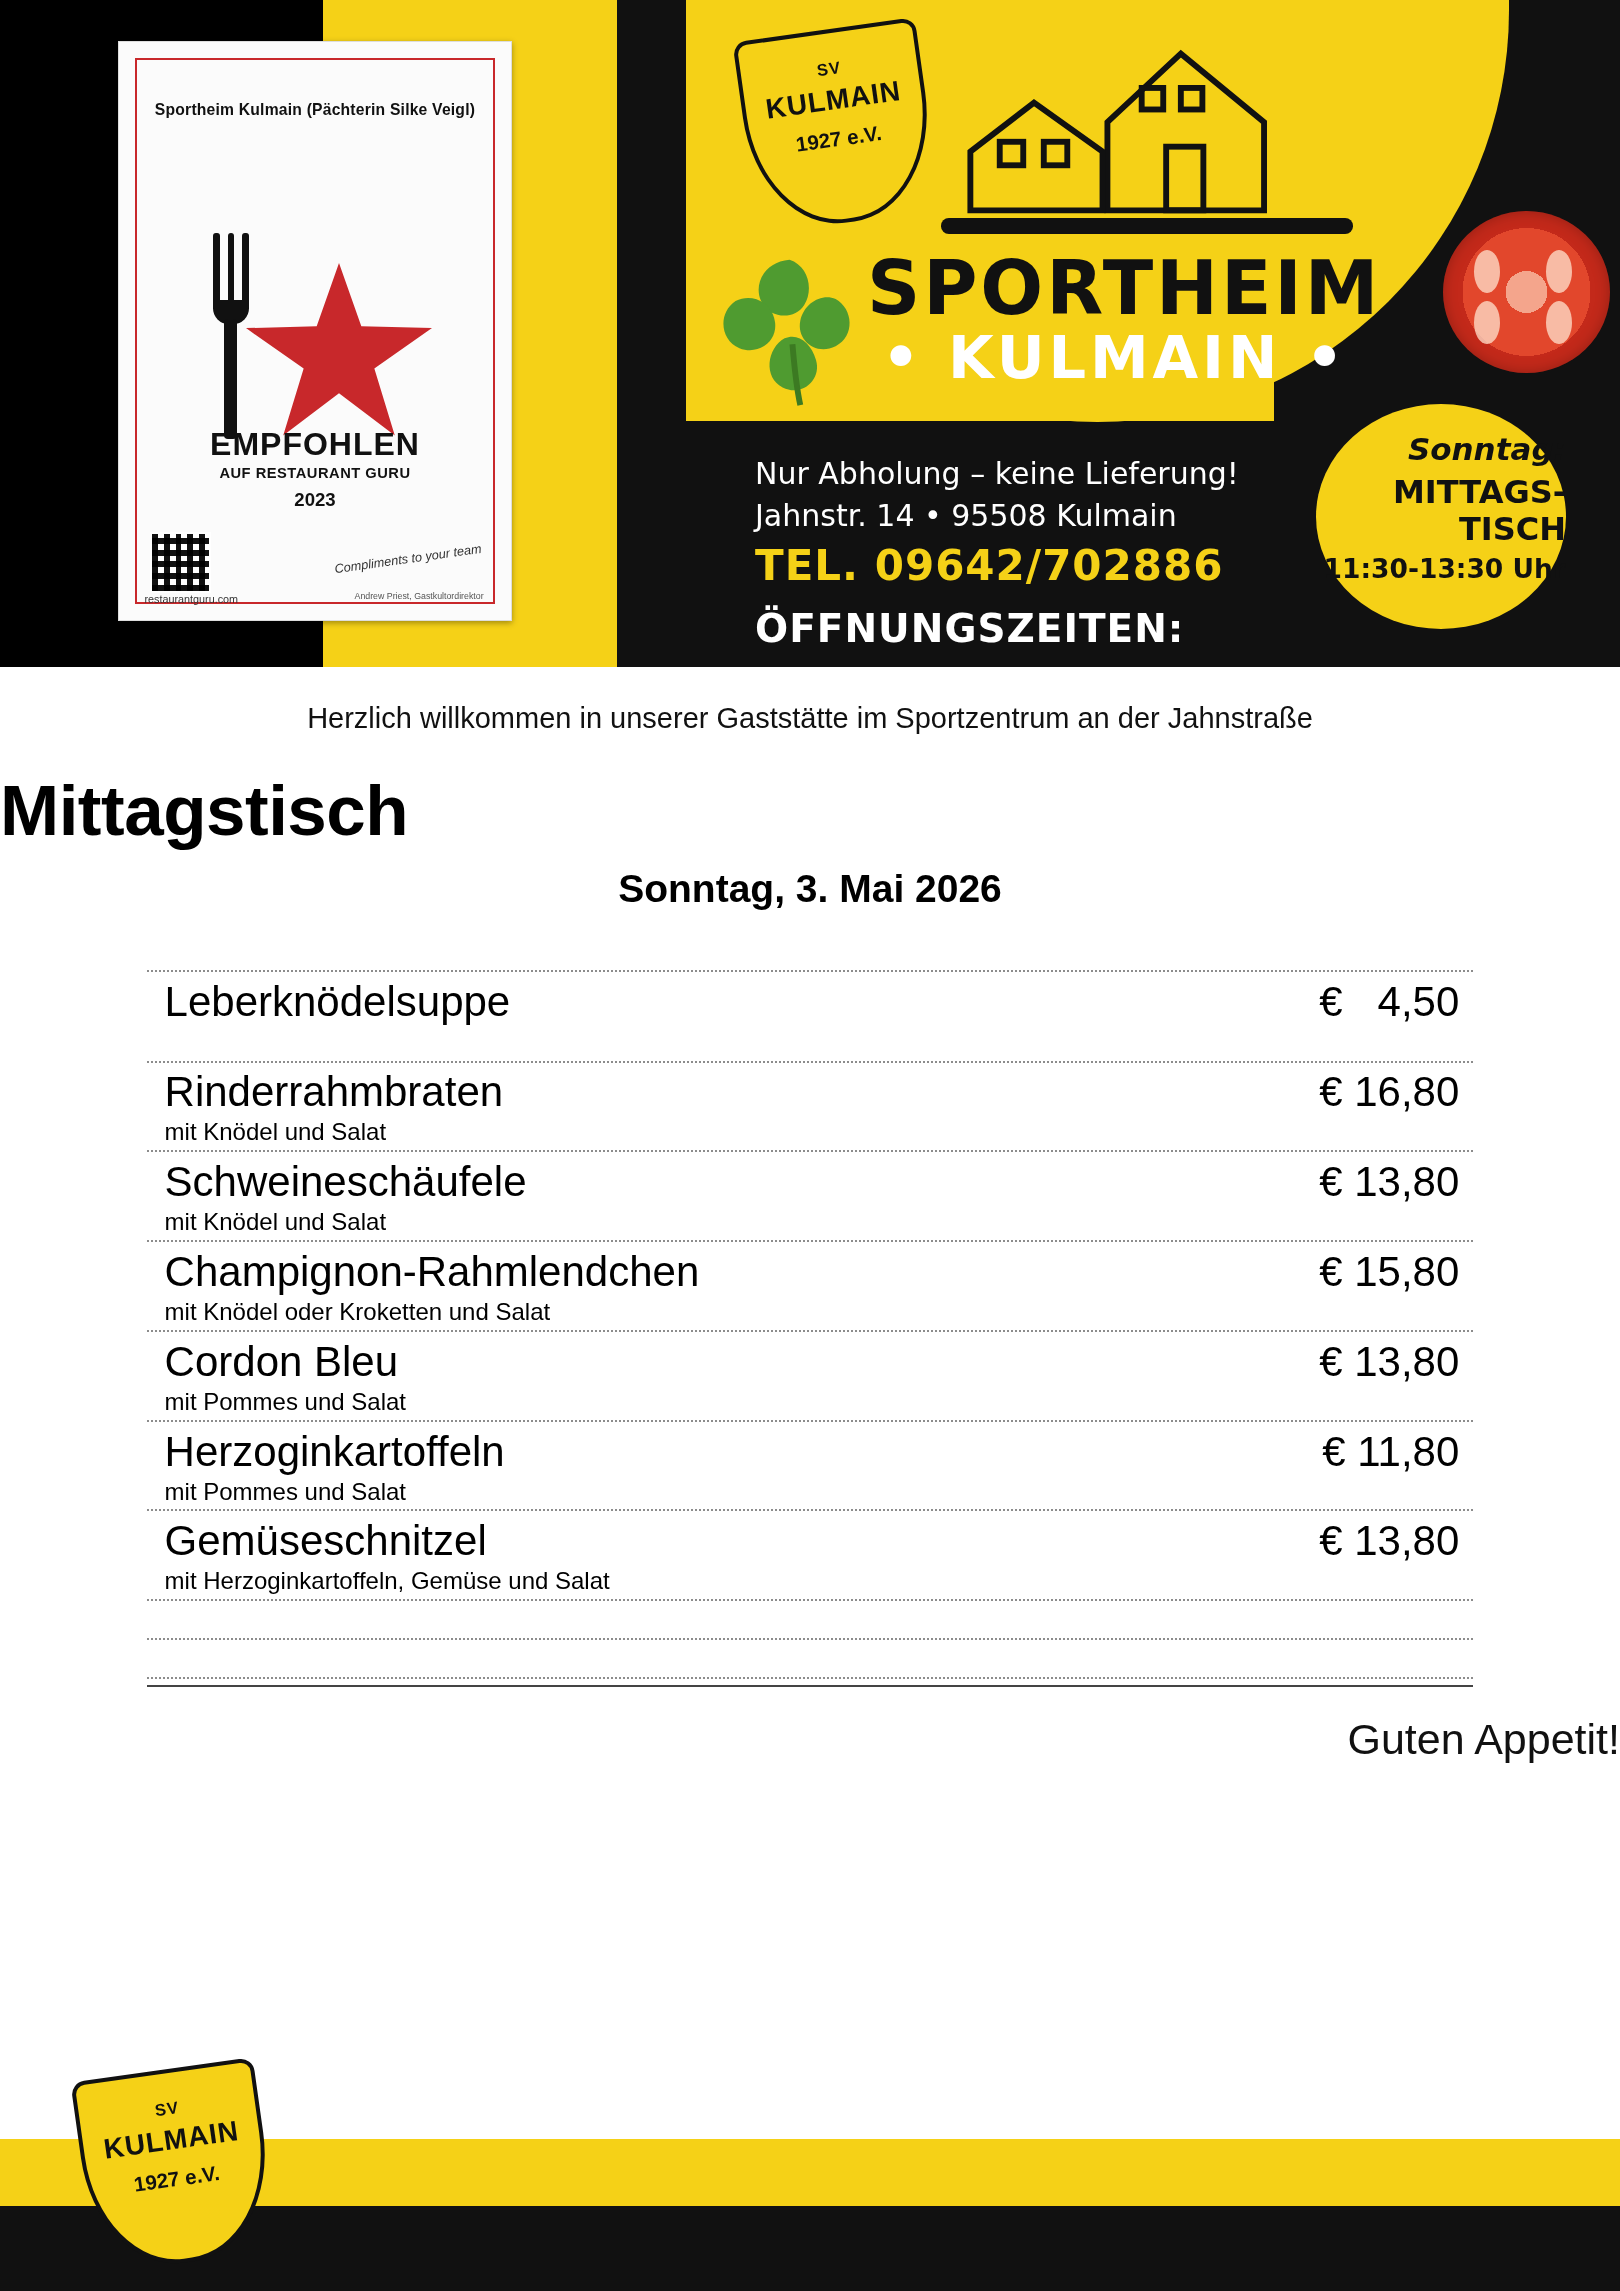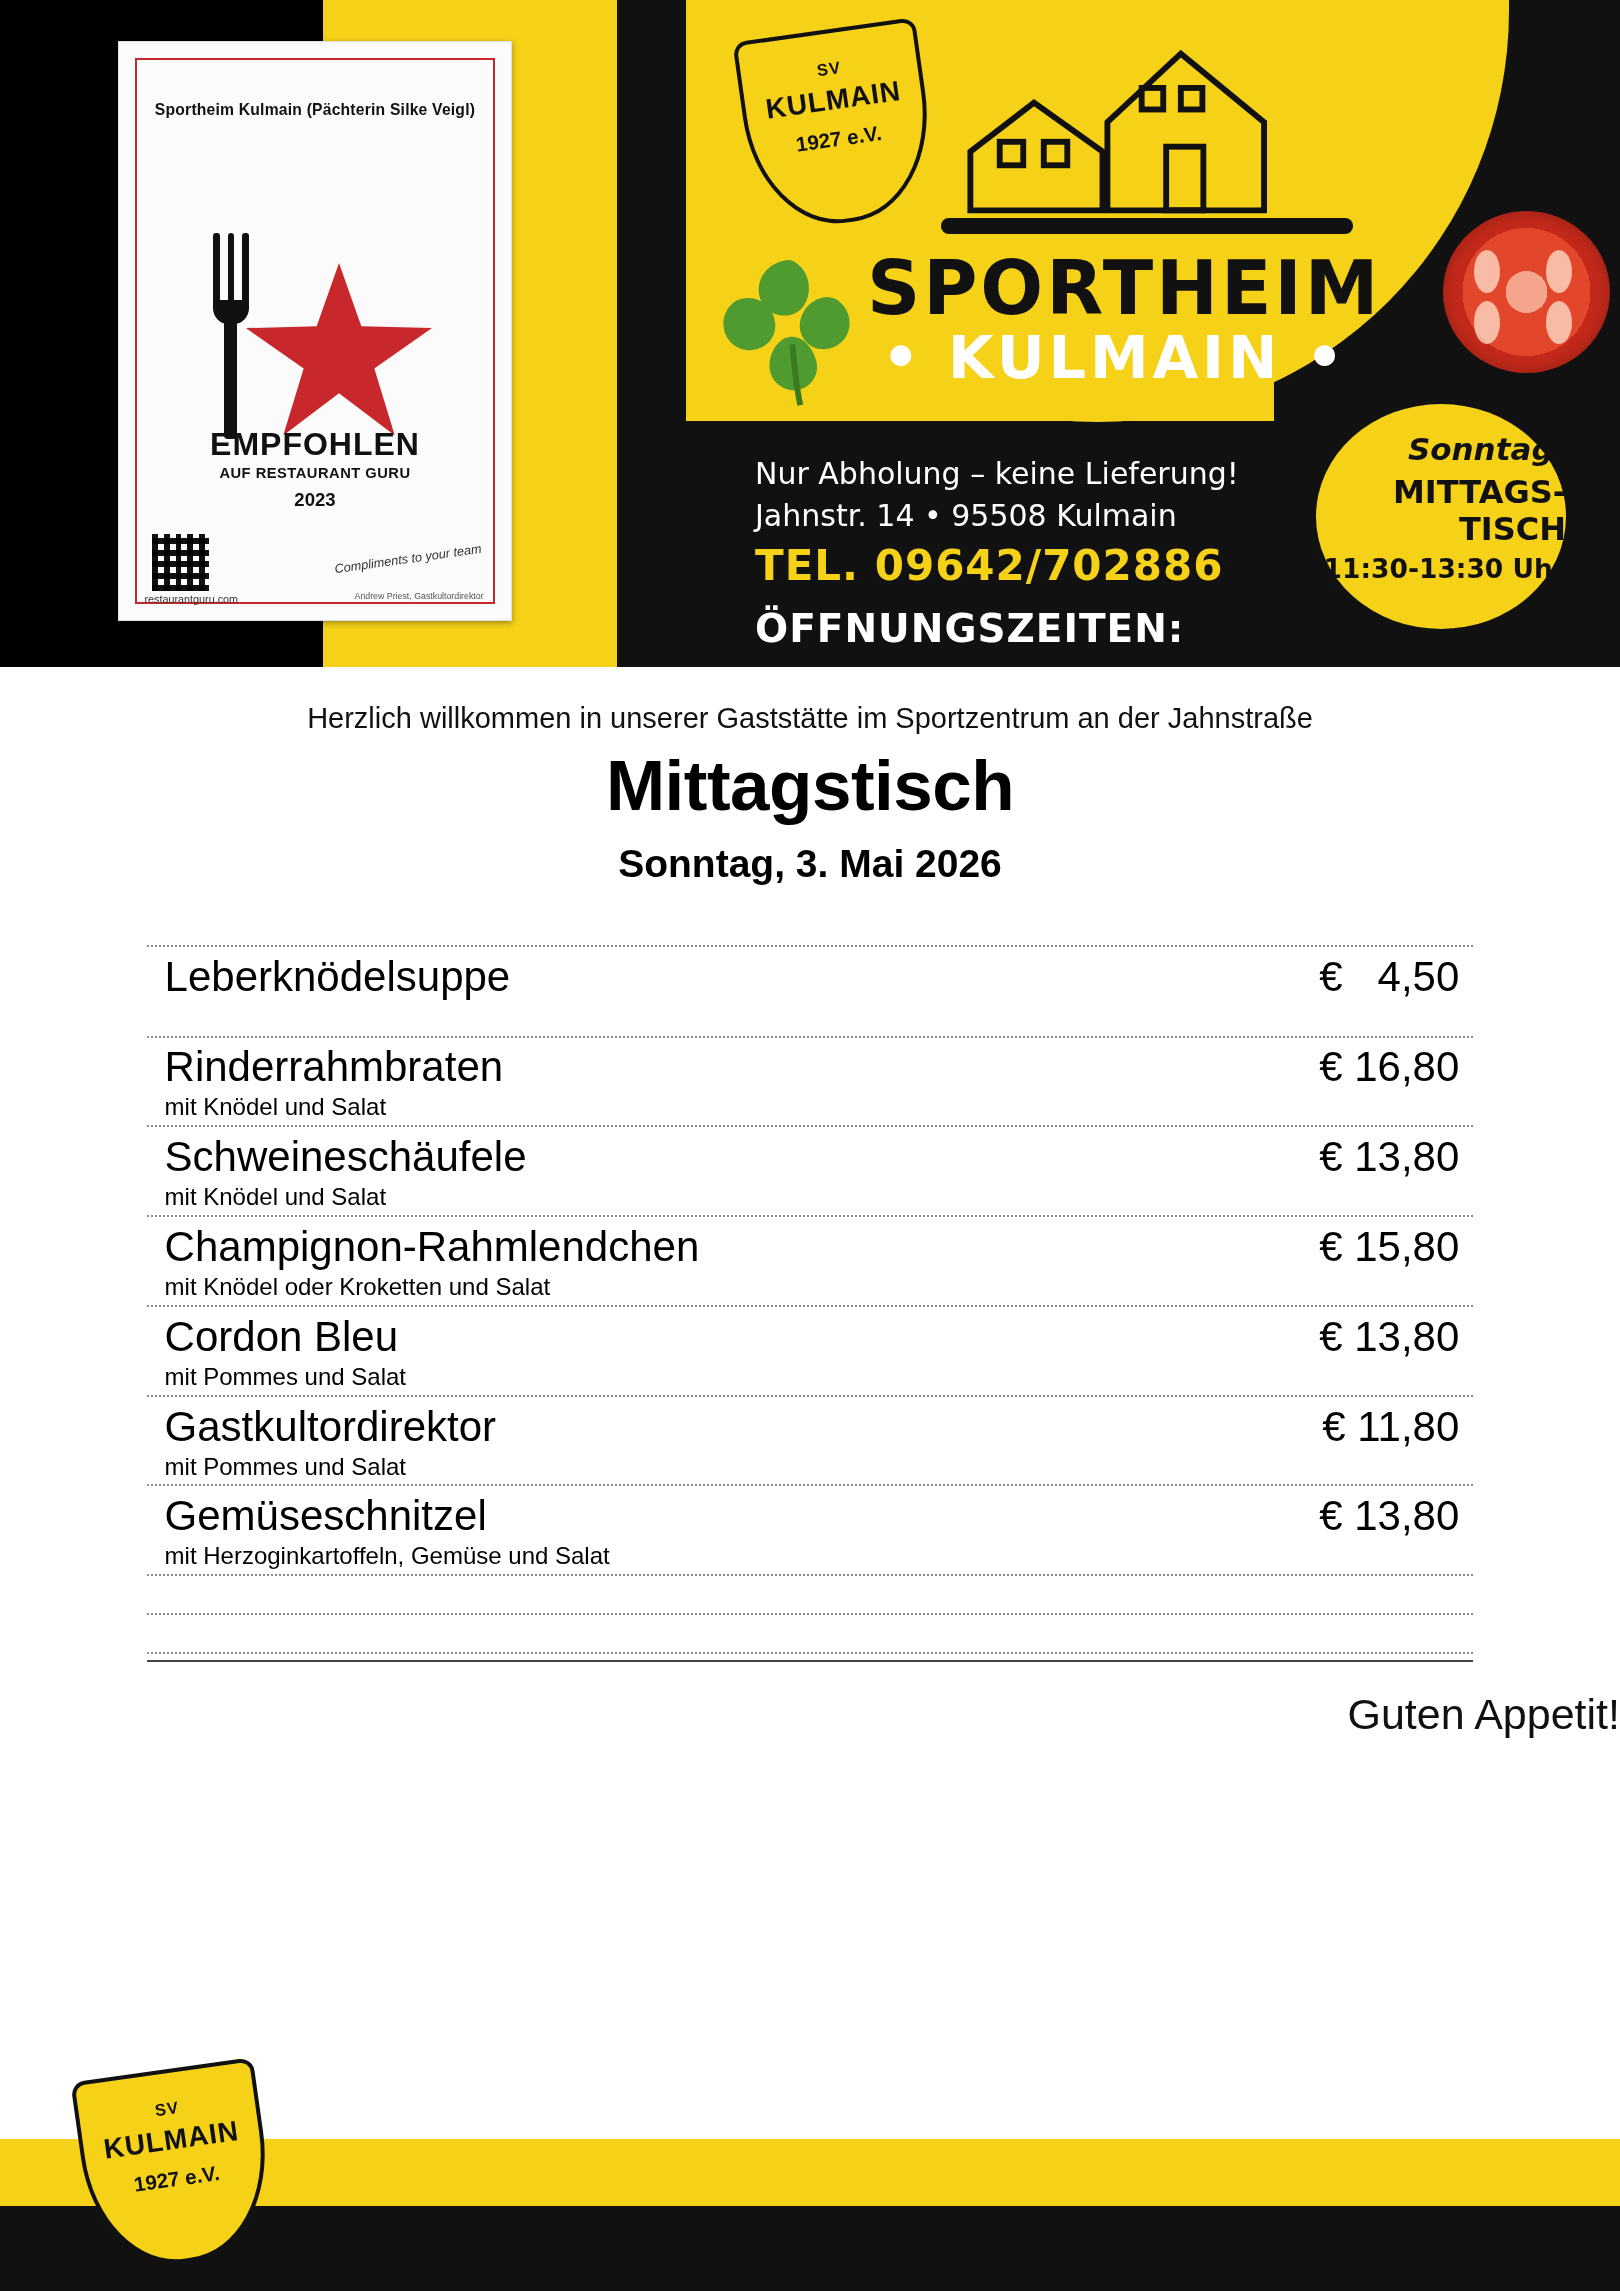--- a/index.html
+++ b/index.html
@@ -309,24 +309,24 @@
     top: 667px; left: 0;
     width: 1620px;
   }
   .welcome {
     text-align: center;
     font-size: 29px;
     margin-top: 35px;
     color: #111;
   }
   .page-title {
-    text-align: center;
+    text-align: left;
     font-size: 71px;
     font-weight: 700;
-    margin-top: 10px;
+    margin-top: 35px;
     letter-spacing: -0.5px;
   }
   .page-date {
     text-align: center;
     font-size: 39px;
     font-weight: 700;
     margin-top: 15.7px;
   }
 
   .menu {
@@ -526,21 +526,21 @@
 
     <div class="row-top-rule"></div>
     <div class="menu-item">
       <span class="name">Cordon Bleu</span>
       <span class="price">€ 13,80</span>
     </div>
     <div class="menu-desc">mit Pommes und Salat</div>
 
     <div class="row-top-rule"></div>
     <div class="menu-item">
-      <span class="name">Gastkultordirektor</span>
+      <span class="name">Herzoginkartoffeln</span>
       <span class="price">€ 11,80</span>
     </div>
     <div class="menu-desc">mit Pommes und Salat</div>
 
     <div class="row-top-rule"></div>
     <div class="menu-item">
       <span class="name">Gemüseschnitzel</span>
       <span class="price">€ 13,80</span>
     </div>
     <div class="menu-desc">mit Herzoginkartoffeln, Gemüse und Salat</div>

